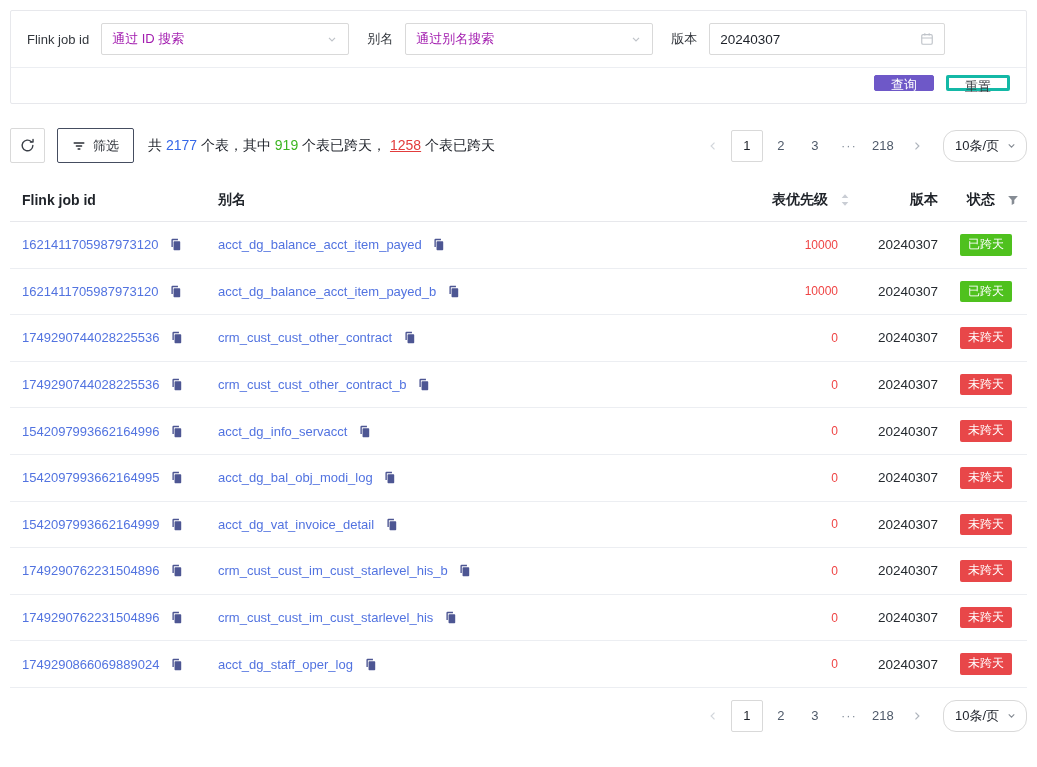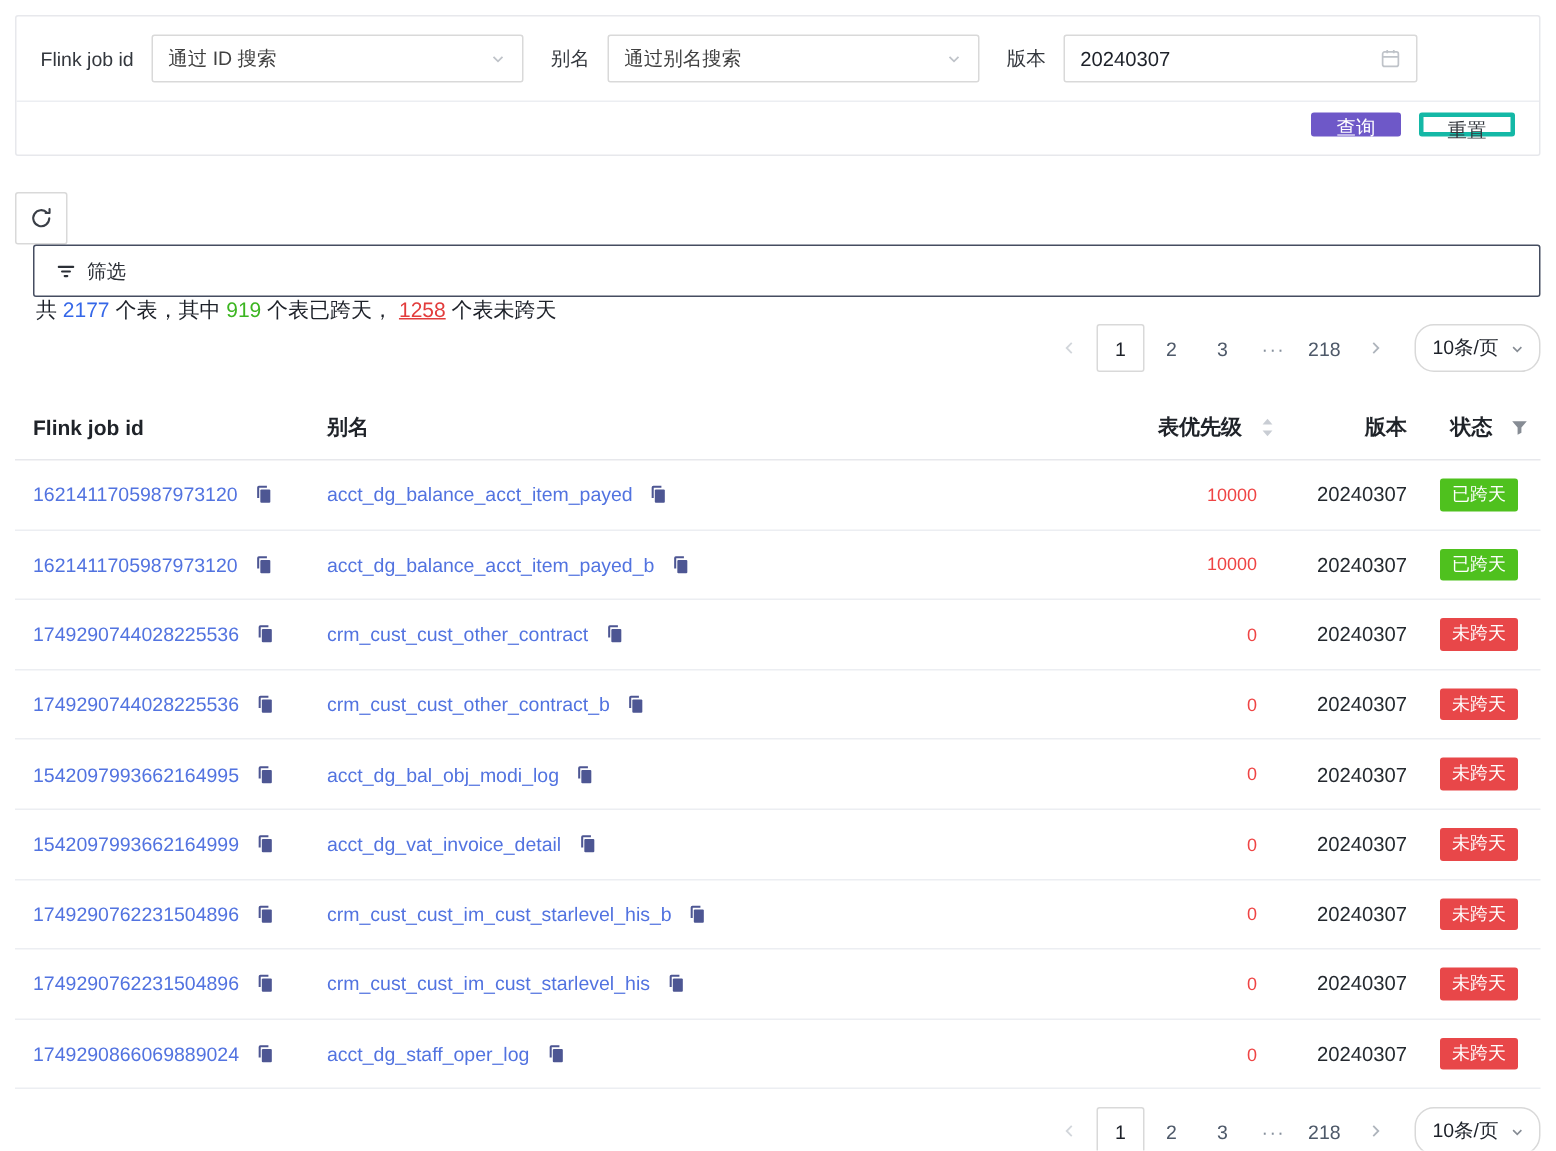--- a/index.html
+++ b/index.html
@@ -24,32 +24,32 @@
   .field { display: flex; align-items: center; }
   .field + .field { margin-left: 18px; }
   .field-label { font-size: 13px; color: #33373d; margin-right: 12px; white-space: nowrap; }
   .select-box, .date-box {
     height: 32px; border: 1px solid #d9d9d9; border-radius: 2px; background: #fff;
     display: flex; align-items: center; justify-content: space-between;
     padding: 0 10px; cursor: pointer;
   }
   .select-box { width: 248px; }
   .date-box { width: 236px; }
-  .placeholder { color: #404040; font-size: 13px; }
+  .placeholder { color: #a21caf; font-size: 13px; }
   .date-value { color: #1d2129; font-size: 13.5px; font-weight: 500; }
   .actions-row { display: flex; justify-content: flex-end; gap: 12px; padding: 7px 16px 12px; }
   .btn {
     height: 16px; padding: 0 16px; border-radius: 2px; font-size: 13px; cursor: pointer;
     font-family: inherit;
   }
   .btn-primary { background: var(--accent, #6e58c8); border: 1px solid var(--accent, #6e58c8); color: #fff; }
   .btn-default { background: #fff; border: 3px solid #14b8a6; color: #33373d; }
 
   
-  .toolbar { display: flex; margin-top: 24px; flex-direction: column; }
+  .toolbar { display: flex; align-items: center; margin-top: 24px; }
   .icon-btn {
     width: 35px; height: 35px; border: 1px solid #d9d9d9; border-radius: 2px; background: #fff;
     display: flex; align-items: center; justify-content: center; color: #3a3f47; cursor: pointer;
   }
   .filter-toggle {
     height: 35px; margin-left: 12px; padding: 0 14px;
     border: 1px solid #454d60; border-radius: 2px; background: #fff; cursor: pointer;
     display: flex; align-items: center; gap: 7px; font-size: 13px; color: #2b2f36;
     font-family: inherit;
   }
@@ -157,21 +157,21 @@
         </svg>
     </button>
 
     <button class="filter-toggle">
       <svg width="14" height="14" viewBox="0 0 16 16" fill="none" stroke="currentColor" stroke-width="1.6" stroke-linecap="round">
           <path d="M2.5 4.5h11M5 8h6M7 11.5h2"></path>
         </svg>
       <span>筛选</span>
     </button>
 
-    <div class="summary"><span>共 </span><span class="c-blue">2177</span><span> 个表，其中 </span><span class="c-green">919</span><span> 个表已跨天， </span><span class="c-red">1258</span><span> 个表未跨天</span></div>
+    <div class="summary"><span>共 </span><span class="c-blue">2177</span><span> 个表，其中 </span><span class="c-green">919</span><span> 个表已跨天， </span><span class="c-red">1258</span><span> 个表已跨天</span></div>
 
     <div class="pagination">
       <span class="pg-item pg-arrow disabled">
         <svg width="12" height="12" viewBox="0 0 16 16" fill="none" stroke="currentColor" stroke-width="1.6">
             <path d="M10 3.5L5.5 8l4.5 4.5"></path>
           </svg>
       </span>
       <span class="pg-item active">1</span>
       <span class="pg-item">2</span>
       <span class="pg-item">3</span>
@@ -321,20 +321,45 @@
               </svg>
         </span>
       </td>
       <td class="td-right td-priority">0</td>
       <td class="td-right td-version">20240307</td>
       <td class="td-status">
         <span class="badge danger">未跨天</span>
       </td>
     </tr>
 
+    <tr>
+      <td>
+        <a class="link">1542097993662164996</a>
+        <span class="copy-btn">
+          <svg width="13" height="13" viewBox="0 0 16 16" fill="currentColor">
+                <path d="M11 1H4.4A1.4 1.4 0 0 0 3 2.4V11h1.7V2.7H11V1z"></path>
+                <rect x="5.6" y="4" width="8.2" height="11" rx="0.9"></rect>
+              </svg>
+        </span>
+      </td>
+      <td>
+        <a class="link">acct_dg_info_servacct</a>
+        <span class="copy-btn">
+          <svg width="13" height="13" viewBox="0 0 16 16" fill="currentColor">
+                <path d="M11 1H4.4A1.4 1.4 0 0 0 3 2.4V11h1.7V2.7H11V1z"></path>
+                <rect x="5.6" y="4" width="8.2" height="11" rx="0.9"></rect>
+              </svg>
+        </span>
+      </td>
+      <td class="td-right td-priority">0</td>
+      <td class="td-right td-version">20240307</td>
+      <td class="td-status">
+        <span class="badge danger">未跨天</span>
+      </td>
+    </tr>
 
     <tr>
       <td>
         <a class="link">1542097993662164995</a>
         <span class="copy-btn">
           <svg width="13" height="13" viewBox="0 0 16 16" fill="currentColor">
                 <path d="M11 1H4.4A1.4 1.4 0 0 0 3 2.4V11h1.7V2.7H11V1z"></path>
                 <rect x="5.6" y="4" width="8.2" height="11" rx="0.9"></rect>
               </svg>
         </span>

